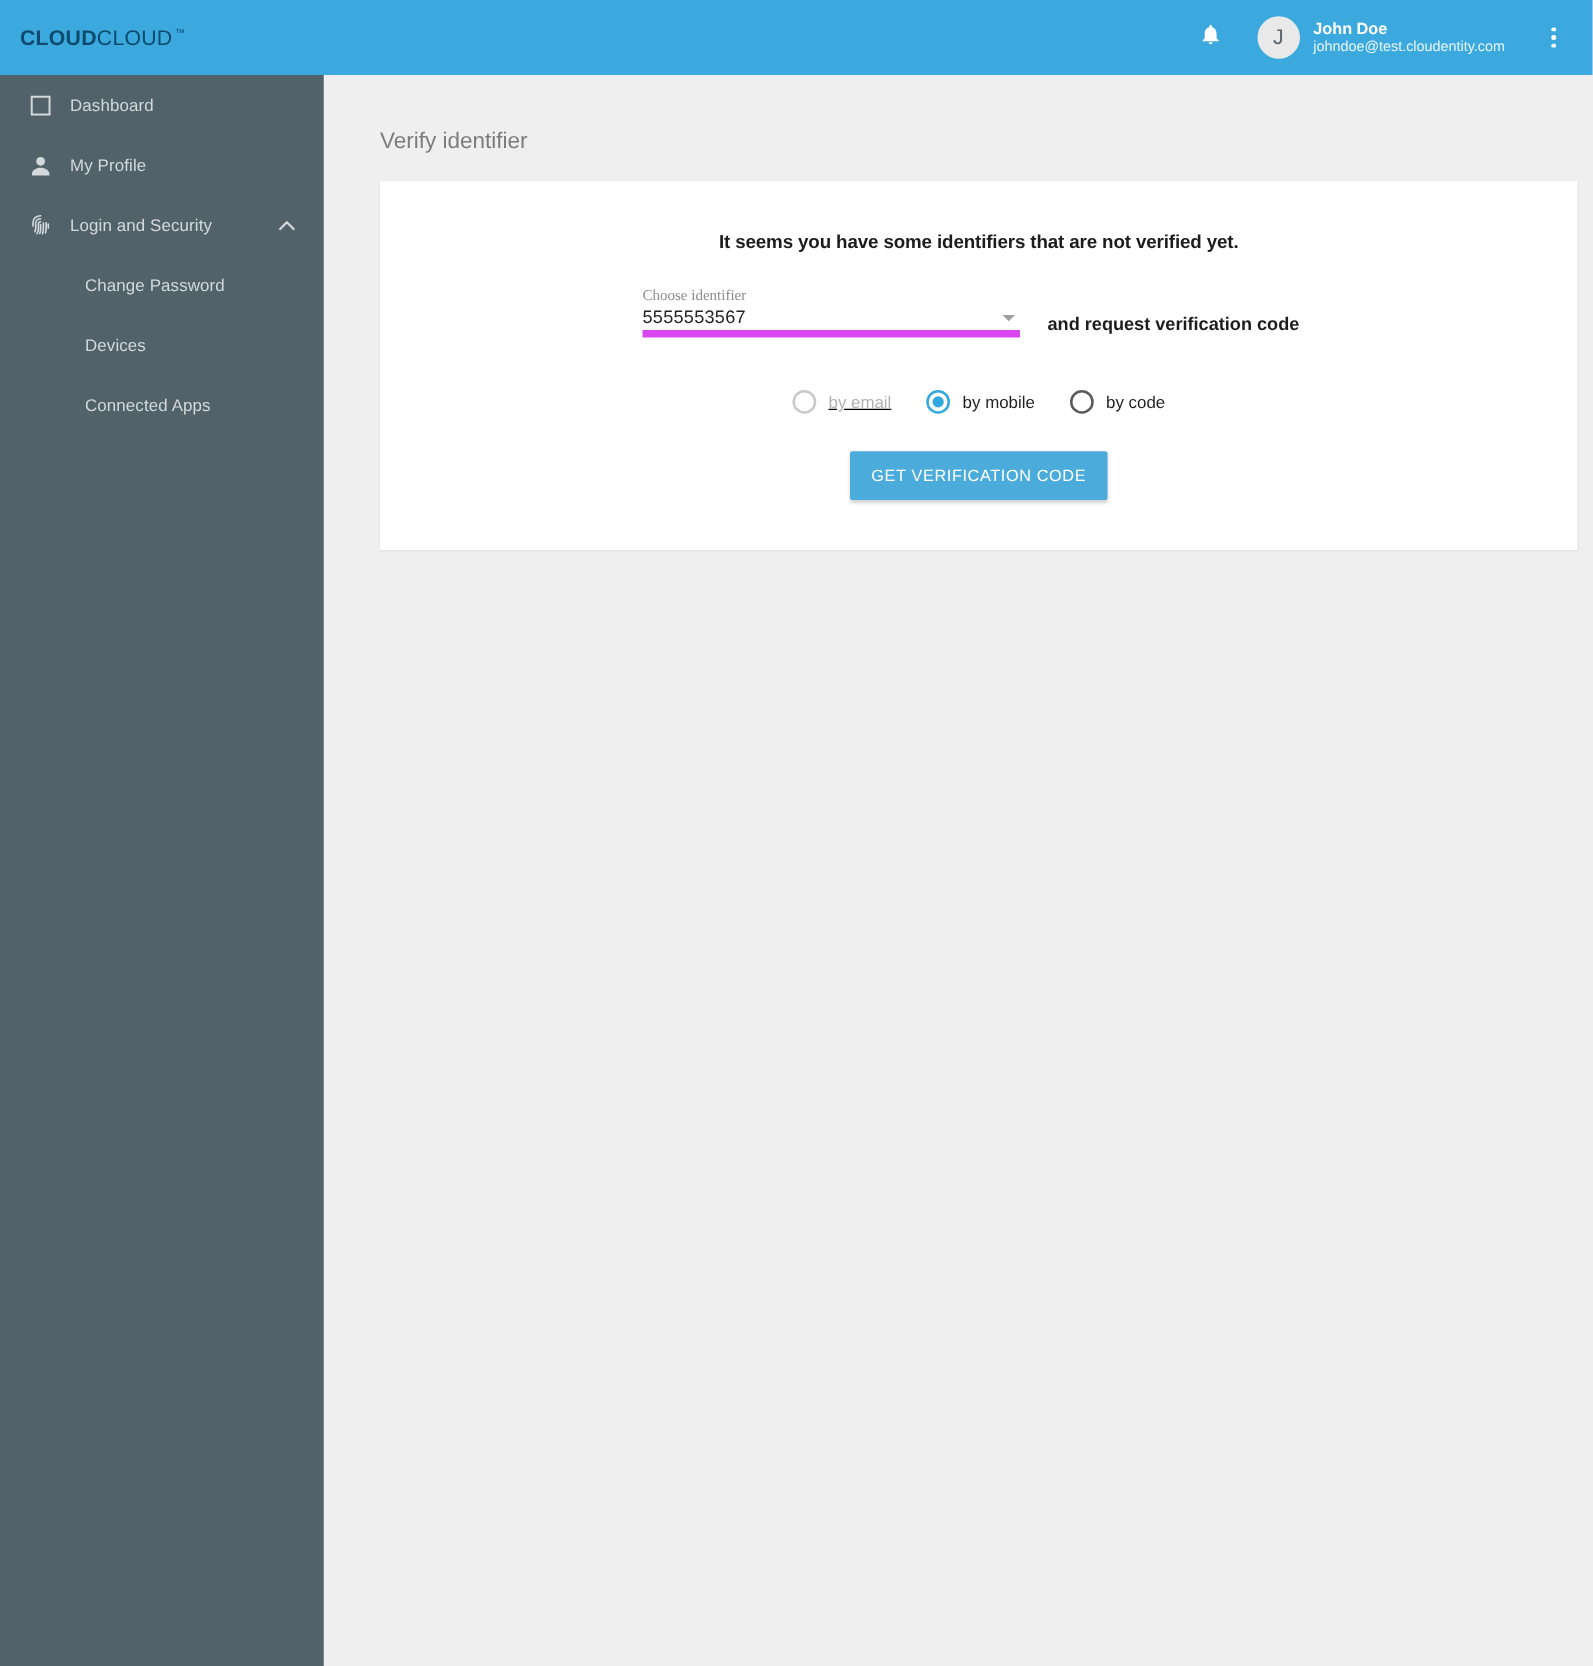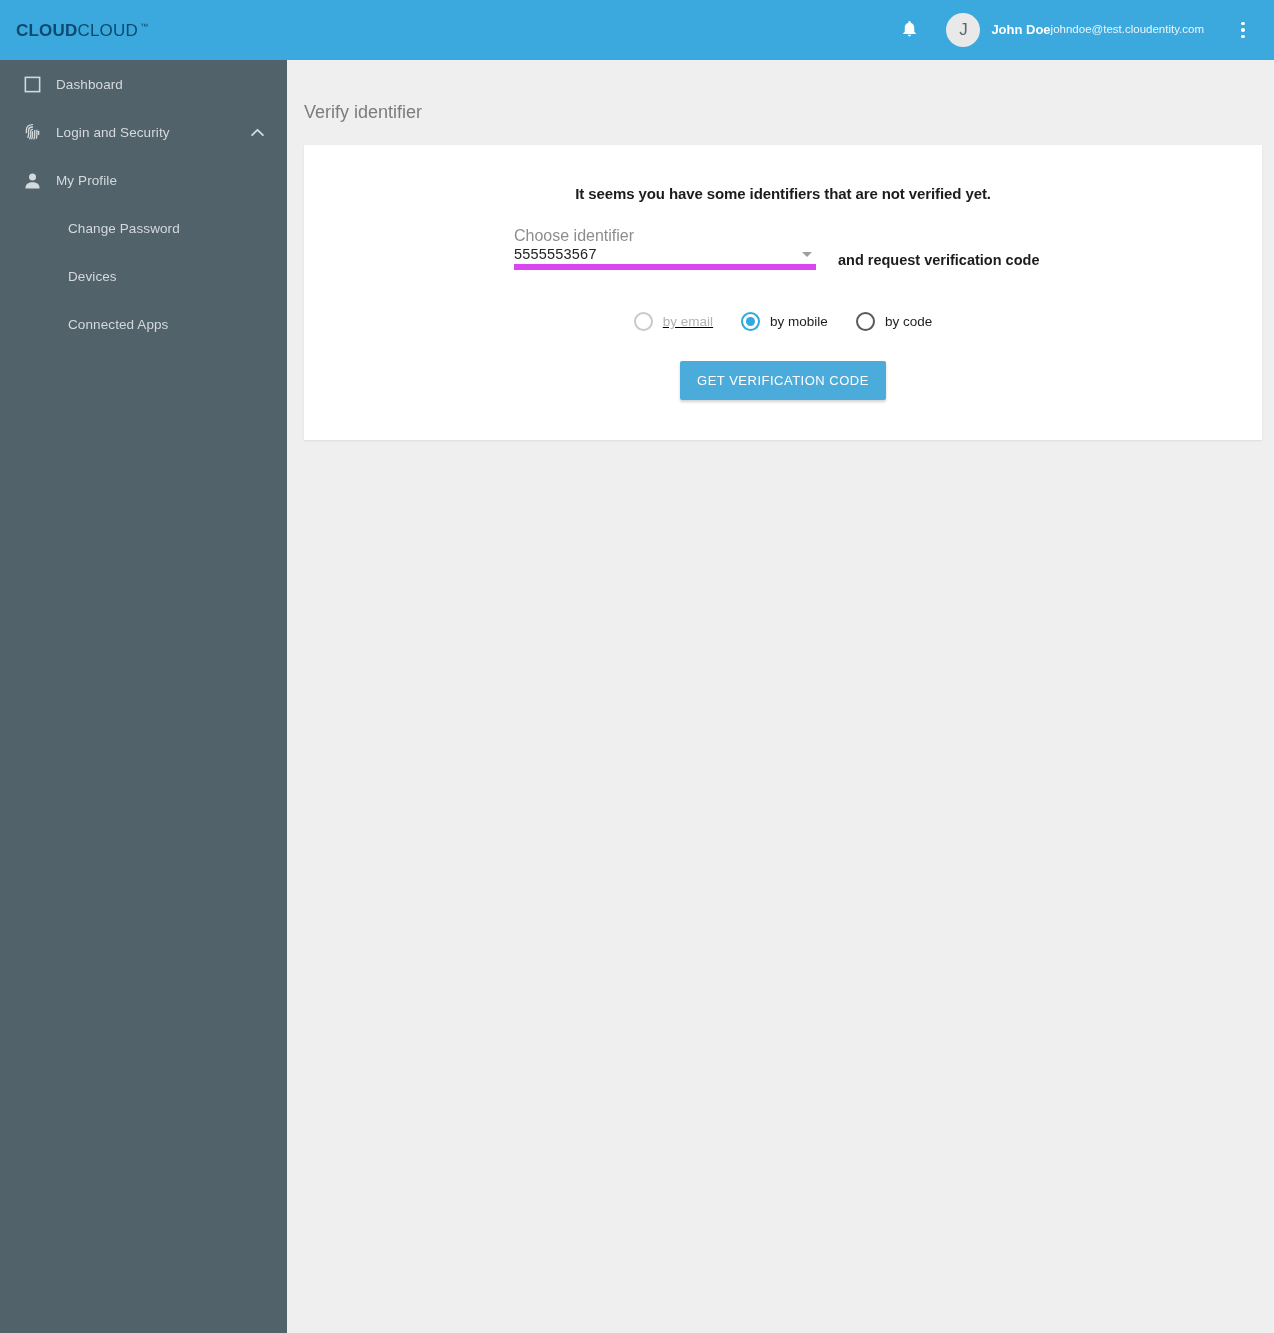--- a/index.html
+++ b/index.html
@@ -54,21 +54,21 @@
     width: 34px; height: 34px;
     border-radius: 50%;
     background: #e9e9e9;
     color: #5a6670;
     font-size: 17px;
     display: flex; align-items: center; justify-content: center;
     margin-right: 11px;
     cursor: pointer;
   }
   .userblock {
-    display: flex; flex-direction: row; justify-content: center;
+    display: flex; flex-direction: column; justify-content: center;
     cursor: pointer;
   }
   .user-name {
     color: #ffffff;
     font-size: 13px;
     font-weight: bold;
     line-height: 16px;
   }
   .user-email {
     color: #eaf6fc;
@@ -82,21 +82,21 @@
     align-items: center; justify-content: center;
     gap: 3px;
     cursor: pointer;
   }
   .kebab-dot { width: 3.5px; height: 3.5px; border-radius: 50%; background: #ffffff; }
 
   
   .sidebar {
     position: absolute;
     top: 60px; left: 0;
-    width: 287px;
+    width: 259px;
     height: 1273px;
     background: #51626b;
   }
   .nav-item {
     height: 48px;
     display: flex;
     align-items: center;
     cursor: pointer;
     position: relative;
   }
@@ -164,23 +164,24 @@
     display: flex;
     align-items: flex-end;
     margin-top: 26px;
     padding-left: 210px;
   }
   .select-wrap {
     width: 302px;
     position: relative;
   }
   .select-label {
-    font-size: 16px;
+    font-size: 12px;
     color: #8d8d8d;
     line-height: 16px;
+    font-family: Liberation Serif, serif;
   }
   .select-control {
     display: flex;
     align-items: center;
     border-bottom: 6px solid #d946ef;
     height: 26px;
     cursor: pointer;
   }
   .select-value {
     font-size: 14.5px;
@@ -294,20 +295,30 @@
 
 <div class="sidebar">
 
   <div class="nav-item">
     <span class="nav-icon">
       <svg width="19" height="19" viewBox="0 0 24 24" fill="none" stroke="#d4d9dc" stroke-width="2">
         <rect x="3" y="3" width="18" height="18"></rect>
       </svg>
     </span>
     <span class="nav-label">Dashboard</span>
+  </div>
+
+  <div class="nav-item">
+    <span class="nav-icon">
+      <svg width="21" height="21" viewBox="0 0 24 24" fill="#d4d9dc">
+        <circle cx="12" cy="8" r="4"></circle>
+        <path d="M4 20c0-4 4-6 8-6s8 2 8 6v1H4z"></path>
+      </svg>
+    </span>
+    <span class="nav-label">My Profile</span>
   </div>
 
   <div class="nav-item">
     <span class="nav-icon">
       <svg width="21" height="22" viewBox="0 0 24 24" fill="none" stroke="#d4d9dc" stroke-width="1.5" stroke-linecap="round">
         <path d="M12 3.5c-4 0-7 2.6-7 6.2v3.1"></path>
         <path d="M12 6.3c-2.6 0-4.5 1.7-4.5 4v4.2c0 1.4-.3 2.6-.8 3.6"></path>
         <path d="M12 9c-1.3 0-2 .8-2 1.9v4.3c0 1.9-.5 3.4-1.3 4.6"></path>
         <path d="M12 11.7v4.1c0 1.6-.3 2.9-.8 4"></path>
         <path d="M14.5 10.3v5.1c0 1.9-.3 3.4-.8 4.6"></path>
@@ -316,30 +327,20 @@
       </svg>
     </span>
     <span class="nav-label">Login and Security</span>
     <span class="nav-chevron">
       <svg width="15" height="9" viewBox="0 0 16 10" fill="none" stroke="#d4d9dc" stroke-width="2" stroke-linecap="round" stroke-linejoin="round">
         <polyline points="2,8 8,2 14,8"></polyline>
       </svg>
     </span>
   </div>
 
-  <div class="nav-item">
-    <span class="nav-icon">
-      <svg width="21" height="21" viewBox="0 0 24 24" fill="#d4d9dc">
-        <circle cx="12" cy="8" r="4"></circle>
-        <path d="M4 20c0-4 4-6 8-6s8 2 8 6v1H4z"></path>
-      </svg>
-    </span>
-    <span class="nav-label">My Profile</span>
-  </div>
-
   <div class="nav-sub">
     <span class="nav-label">Change Password</span>
   </div>
 
   <div class="nav-sub">
     <span class="nav-label">Devices</span>
   </div>
 
   <div class="nav-sub">
     <span class="nav-label">Connected Apps</span>

